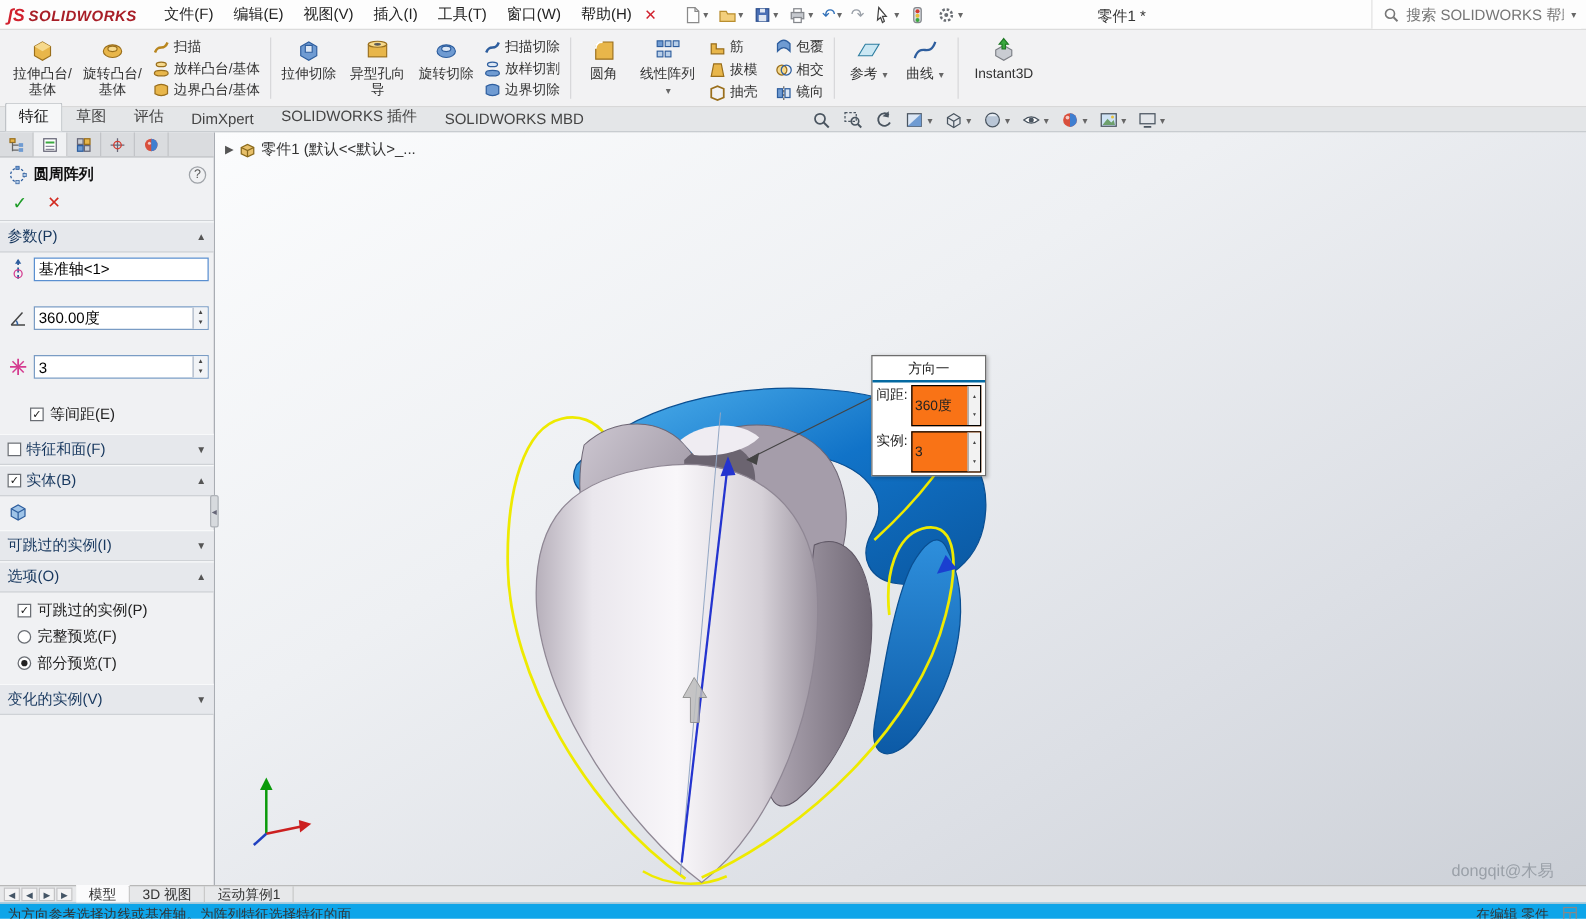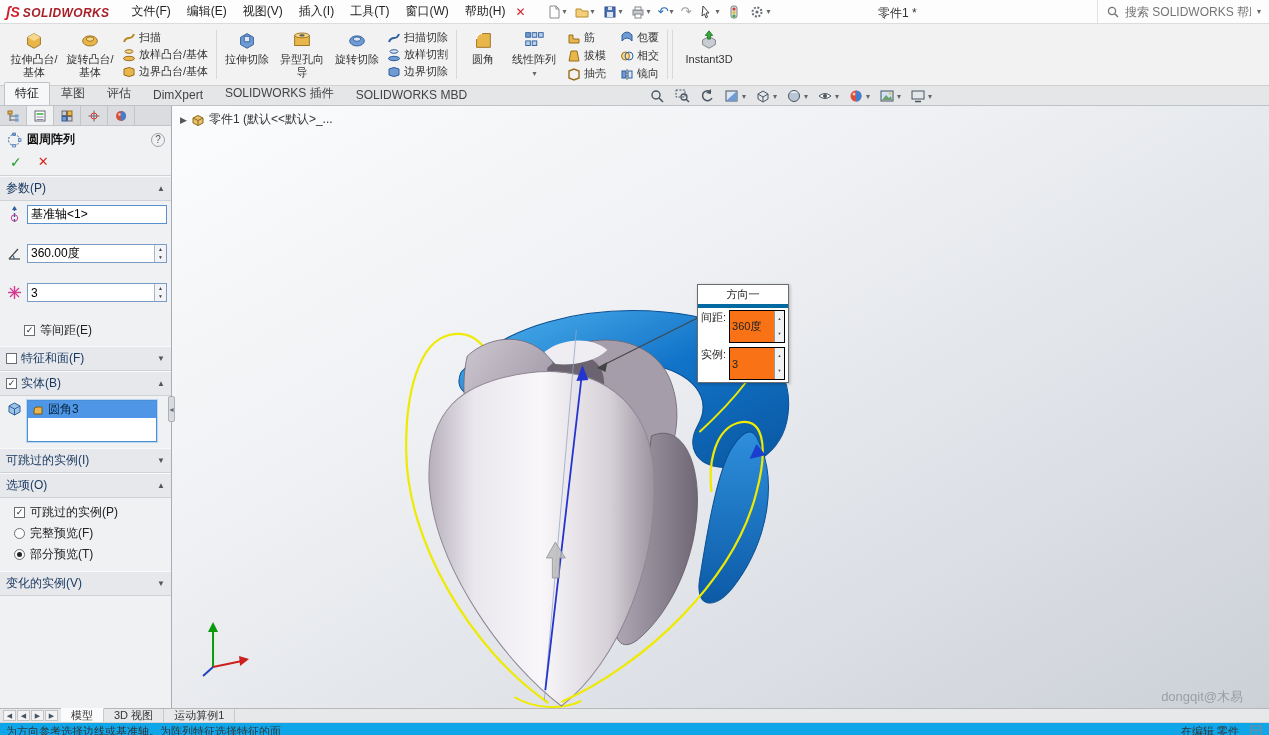--- a/index.html
+++ b/index.html
@@ -60,21 +60,21 @@
 .listbox{flex:1;height:42px;background:#fff;border:1px solid #4a90d9;box-shadow:0 0 0 1px #bcd6f2;margin-right:8px}
 .listrow{display:flex;align-items:center;gap:3px;height:17px;background:#4f97e6;color:#042;color:#06263f;padding:0 3px;font-size:12px}
 .optrow{display:flex;align-items:center;gap:5px;margin:4px 0 4px 14px;font-size:12px}
 .splitter{position:absolute;right:-4px;top:290px;width:7px;height:26px;background:#d7dade;border:1px solid #aeb2b8;border-radius:2px;display:flex;align-items:center;justify-content:center;font-size:8px;color:#667;z-index:5}
 
 .viewport{flex:1;position:relative;background:linear-gradient(150deg,#fbfcfd 0%,#eef0f3 38%,#dcdfe5 72%,#ccd0d7 100%)}
 .model{position:absolute;inset:0;width:100%;height:100%}
 .flyout{position:absolute;left:8px;top:5px;display:flex;align-items:center;gap:4px;font-size:12px;color:#333}
 .flyout .arrow{font-size:9px;color:#555}
 .callout{position:absolute;left:525px;top:178px;width:92px;background:#fff;border:1px solid #6d6d6d;font-size:11px;box-shadow:1px 1px 3px rgba(0,0,0,.25);z-index:4}
-.callout-title{text-align:center;padding:2px 0;border-bottom:4px solid #0369a1}
+.callout-title{text-align:center;padding:2px 0;border-bottom:2px solid #0369a1}
 .crow{display:flex;align-items:flex-start;gap:3px;padding:2px 3px}
 .cfield{flex:1;display:flex;align-items:stretch;border:1px solid #000000;background:#f97316;height:33px}
 .cfield .val{flex:1;display:flex;align-items:center;padding-left:2px}
 .cspin{display:flex;flex-direction:column;border-left:1px solid #9a9a9a;width:10px;background:#f2f2f2}
 .cspin span{font-size:4px;line-height:1;flex:1;display:flex;align-items:center;justify-content:center;color:#444}
 .watermark{position:absolute;right:26px;bottom:2px;font-size:13px;color:#9aa0a8}
 
 .sheettabs{height:14px;background:#e7e8ea;border-top:1px solid #b8b8b8;display:flex;align-items:stretch;font-size:11px}
 .sheet-nav{display:flex;align-items:center;padding:0 3px;gap:1px}
 .navbtn{width:13px;height:11px;font-size:7px;color:#456;display:flex;align-items:center;justify-content:center;border:1px solid #c4c4c6;background:#f3f3f4}
@@ -312,20 +312,34 @@
           <svg class="icon14" viewBox="0 0 14 14">
             <rect x="2" y="4" width="4" height="7" fill="#6f9bd2" stroke="#2e5e9e"></rect>
             <rect x="8" y="4" width="4" height="7" fill="#dce7f5" stroke="#2e5e9e"></rect>
             <line x1="7" y1="2" x2="7" y2="13" stroke="#666" stroke-dasharray="2 1"></line>
           </svg>
           <span>镜向</span>
         </div>
     </div>
   </div>
   <div class="rsep"></div>
+  <div class="rgroup">
+    <div class="rbtn" style="width:44px">
+      <svg class="icon22" viewBox="0 0 24 24">
+          <path d="M3 17 L9 7 L21 7 L15 17 Z" fill="#bfe3f2" stroke="#2e7ea0" fill-opacity=".8"></path>
+        </svg>
+      <span class="rlabel"><span>参考</span> <span class="dd">▾</span></span>
+    </div>
+    <div class="rbtn" style="width:42px">
+      <svg class="icon22" viewBox="0 0 24 24">
+          <path d="M3 19 C8 4 16 20 21 5" fill="none" stroke="#2e5e9e" stroke-width="2"></path>
+        </svg>
+      <span class="rlabel"><span>曲线</span> <span class="dd">▾</span></span>
+    </div>
+  </div>
   <div class="rsep"></div>
   <div class="rgroup">
     <div class="rbtn" style="width:62px">
       <svg class="icon22" viewBox="0 0 24 24">
           <path d="M5 12 L12 8 L19 12 L19 17 L12 21 L5 17 Z" fill="#c9ccd2" stroke="#7c7f85"></path>
           <path d="M12 2 L16 7 L13.5 7 L13.5 11 L10.5 11 L10.5 7 L8 7 Z" fill="#3aa83f" stroke="#1f7a24"></path>
         </svg>
       <span class="rlabel">Instant3D</span>
     </div>
   </div>
@@ -536,28 +550,20 @@
           <span>✓</span>
         </span>
       <span>实体(B)</span>
       <span class="chev">▲</span>
     </div>
     <div class="listwrap">
       <svg class="ficon" viewBox="0 0 17 17">
           <path d="M3 6 L8.5 3 L14 6 L14 12 L8.5 15 L3 12 Z" fill="#9fc4e8" stroke="#2e5e9e"></path>
           <path d="M3 6 L8.5 9 L14 6 M8.5 9 L8.5 15" fill="none" stroke="#2e5e9e"></path>
         </svg>
-      <div class="listbox">
-        <div class="listrow">
-          <svg class="icon14" viewBox="0 0 14 14">
-              <path d="M3 11 V7 Q3 4 6 4 H11 V11 Z" fill="#e8b64a" stroke="#7a5a14"></path>
-            </svg>
-          <span>圆角3</span>
-        </div>
-      </div>
     </div>
 
     <div class="sec-h">
       <span>可跳过的实例(I)</span>
       <span class="chev">▼</span>
     </div>
 
     <div class="sec-h">
       <span>选项(O)</span>
       <span class="chev">▲</span>

